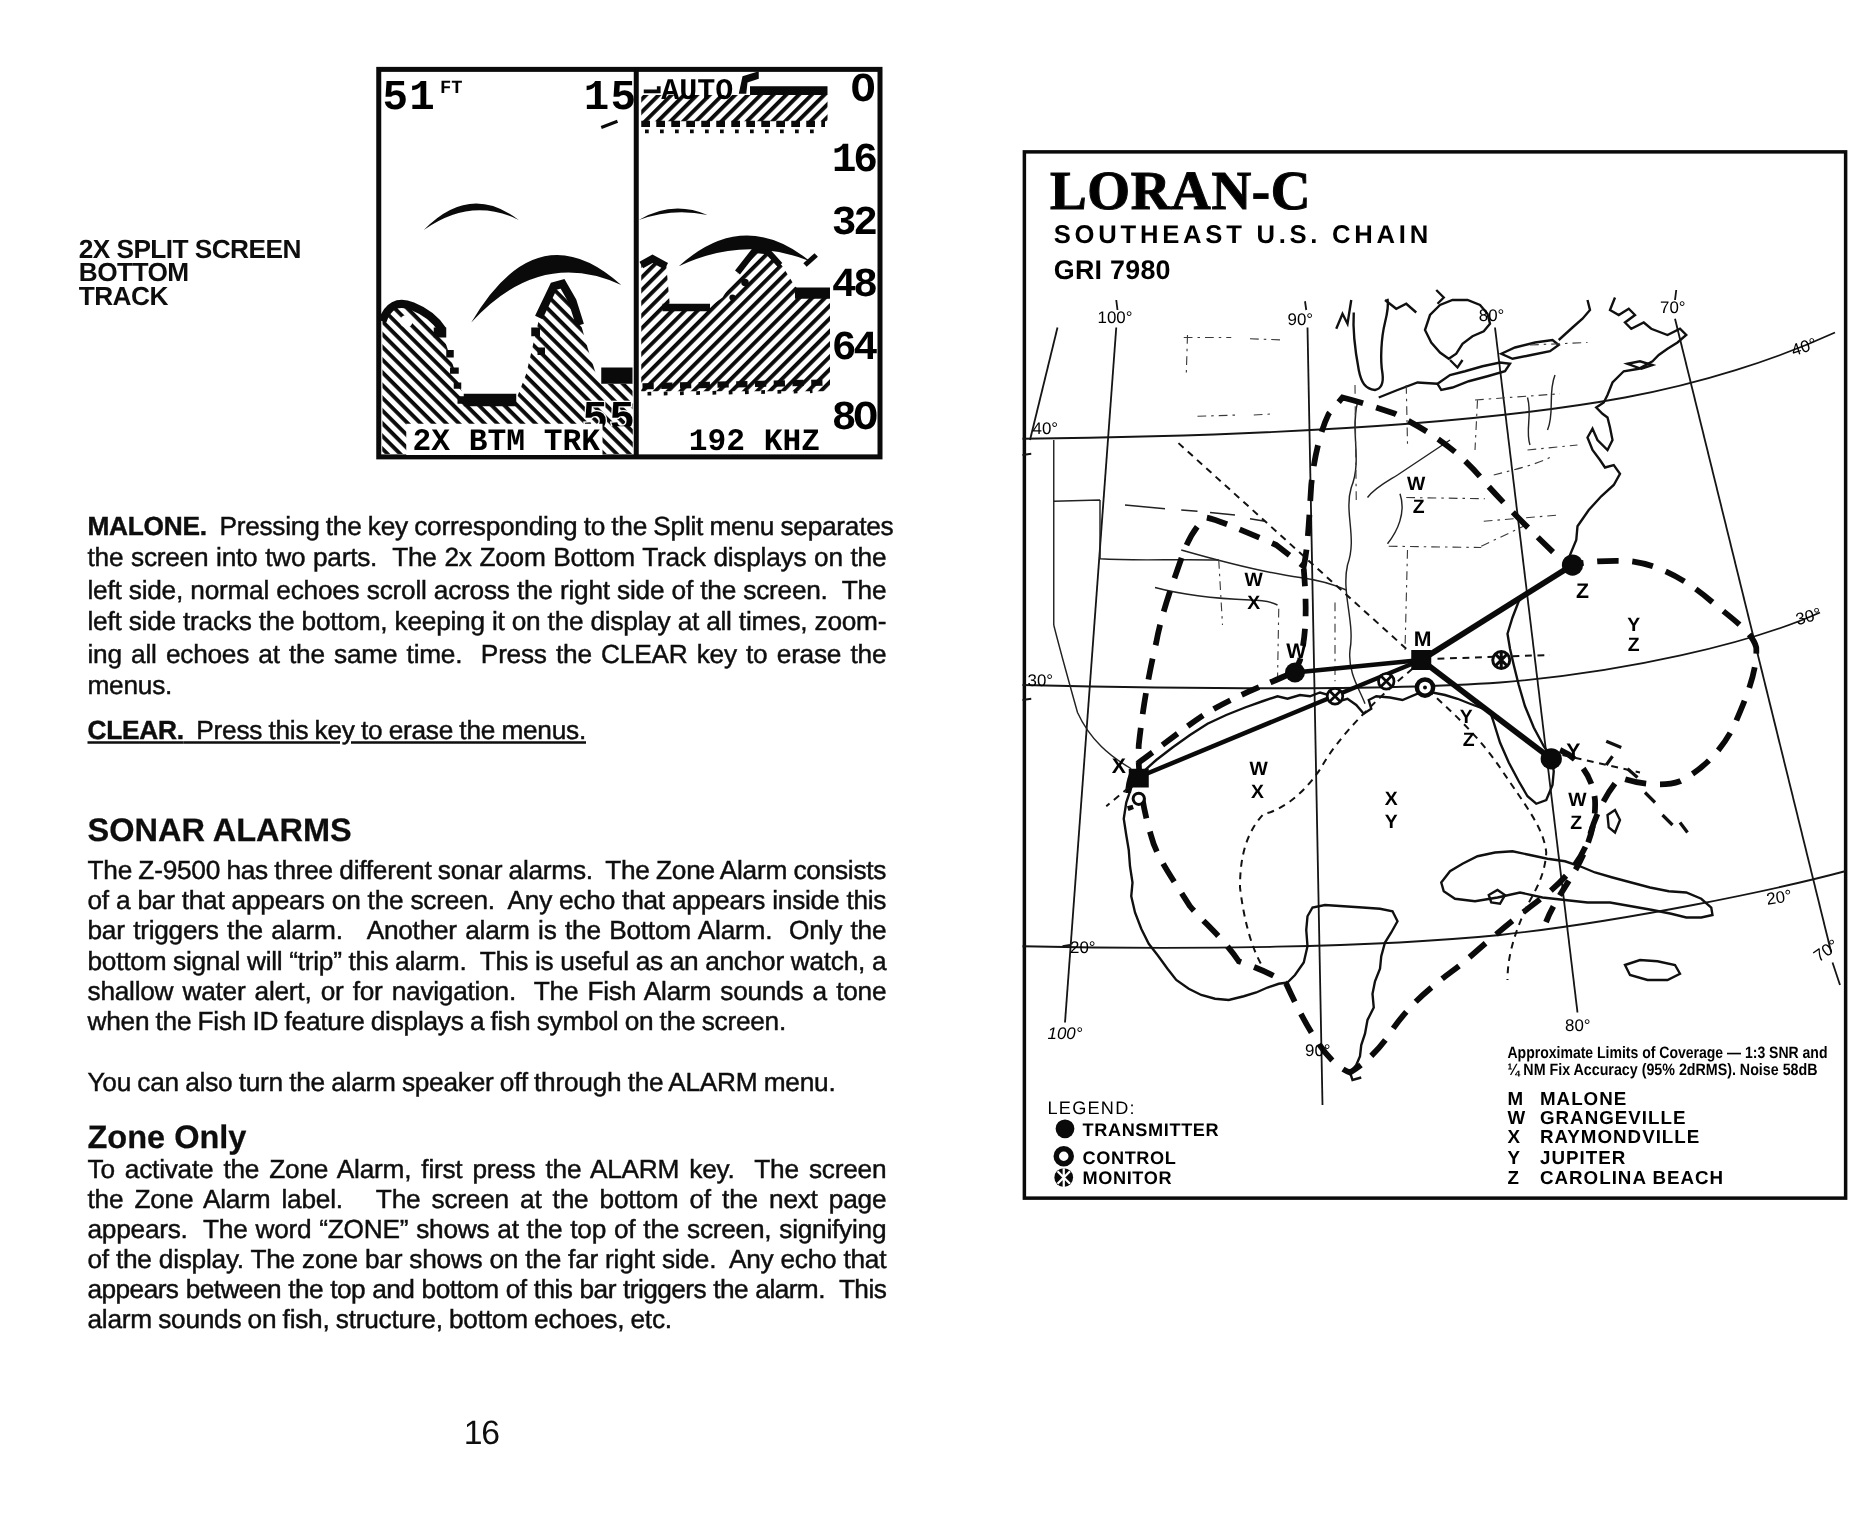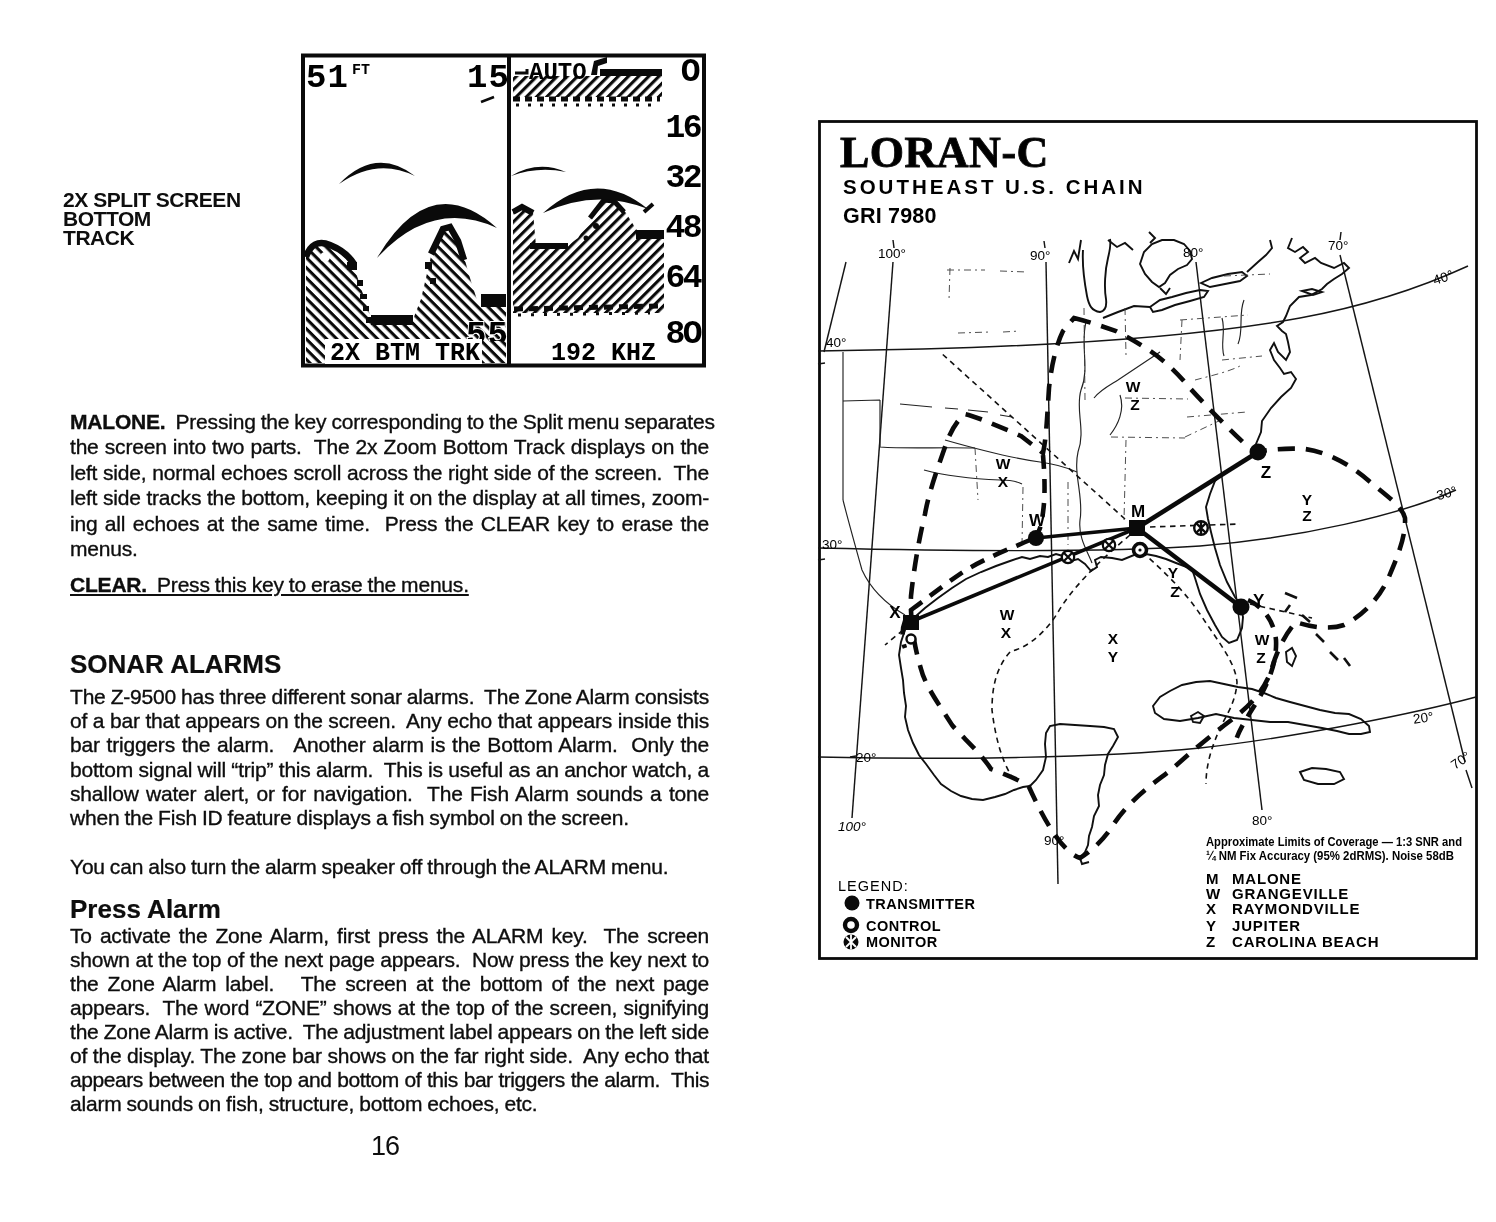--- a/index.html
+++ b/index.html
@@ -121,28 +121,26 @@
 <div>bar triggers the alarm.&nbsp;&nbsp; Another alarm is the Bottom Alarm.&nbsp; Only the</div>
 <div>bottom signal will “trip” this alarm.&nbsp; This is useful as an anchor watch, a</div>
 <div>shallow water alert, or for navigation.&nbsp; The Fish Alarm sounds a tone</div>
 <div class="last">when the Fish ID feature displays a fish symbol on the screen.</div>
 </div>
 
 <div class="abs para" style="left:70px;top:853.7px;">
 <div class="last">You can also turn the alarm speaker off through the ALARM menu.</div>
 </div>
 
-<div class="abs hd" style="left:70px;top:894px;">Press Alarm</div>
+<div class="abs hd" style="left:70px;top:894px;">Zone Only</div>
 
 <div class="abs para" style="left:70px;top:924px;line-height:24px;">
 <div>To activate the Zone Alarm, first press the ALARM key.&nbsp; The screen</div>
-<div>shown at the top of the next page appears.&nbsp; Now press the key next to</div>
 <div>the Zone Alarm label.&nbsp;&nbsp; The screen at the bottom of the next page</div>
 <div>appears.&nbsp; The word “ZONE” shows at the top of the screen, signifying</div>
-<div>the Zone Alarm is active.&nbsp; The adjustment label appears on the left side</div>
 <div>of the display. The zone bar shows on the far right side.&nbsp; Any echo that</div>
 <div style="letter-spacing:-0.45px;">appears between the top and bottom of this bar triggers the alarm.&nbsp; This</div>
 <div class="last">alarm sounds on fish, structure, bottom echoes, etc.</div>
 </div>
 
 <div class="abs" style="left:371px;top:1131px;font-size:27px;letter-spacing:-1px;">16</div>
 
 <svg class="abs" style="left:814px;top:116px" width="668" height="848" viewBox="814 116 668 848">
 
 <rect x="819.5" y="121.5" width="657" height="837" fill="#fff" stroke="#0a0a0a" stroke-width="2.8"></rect>

